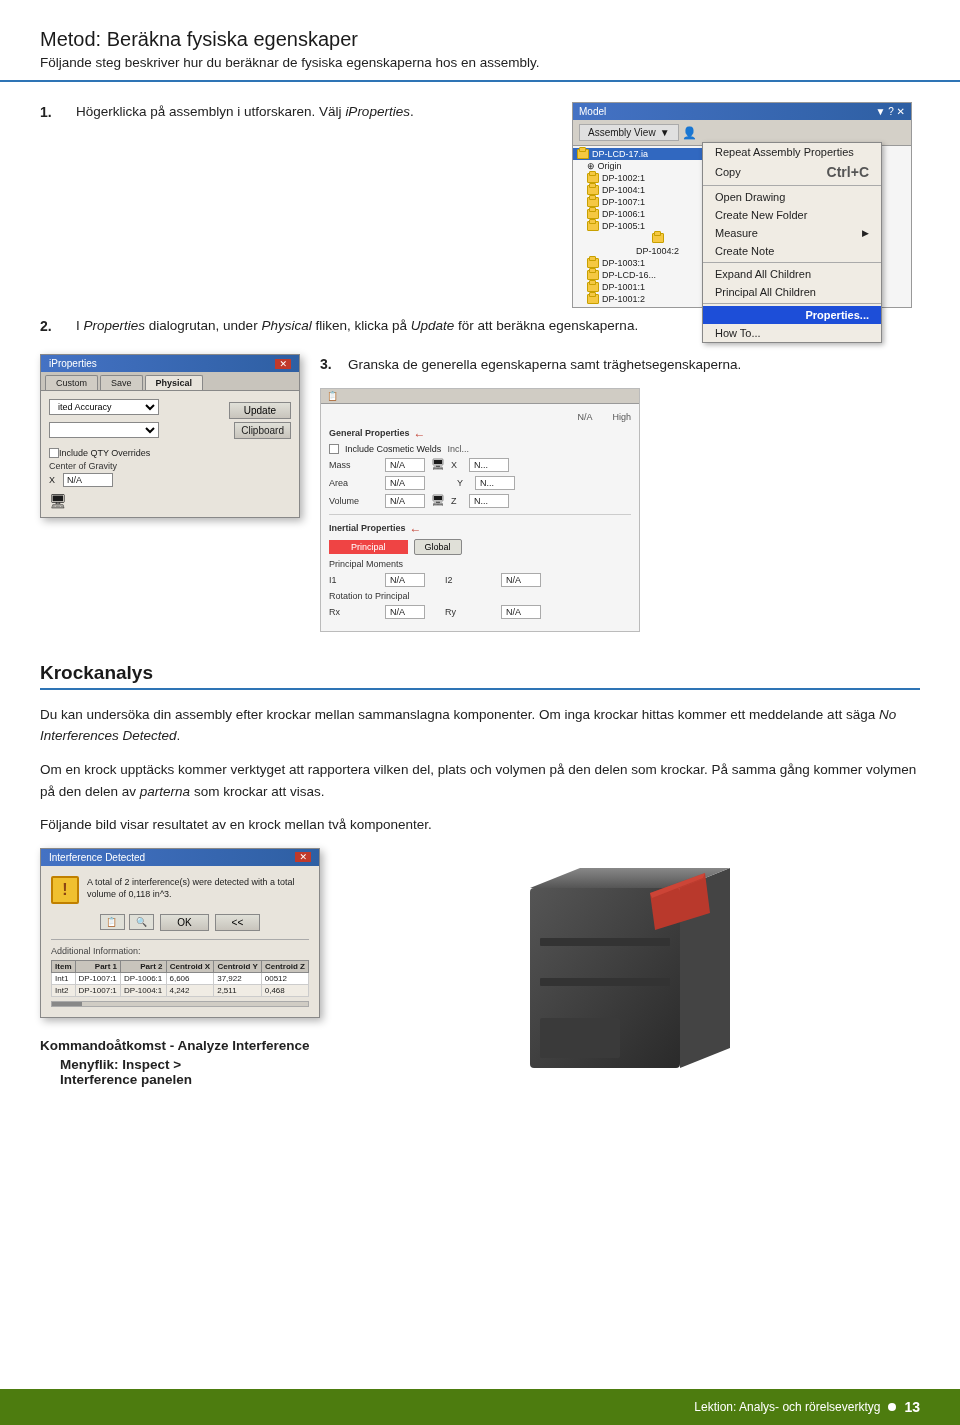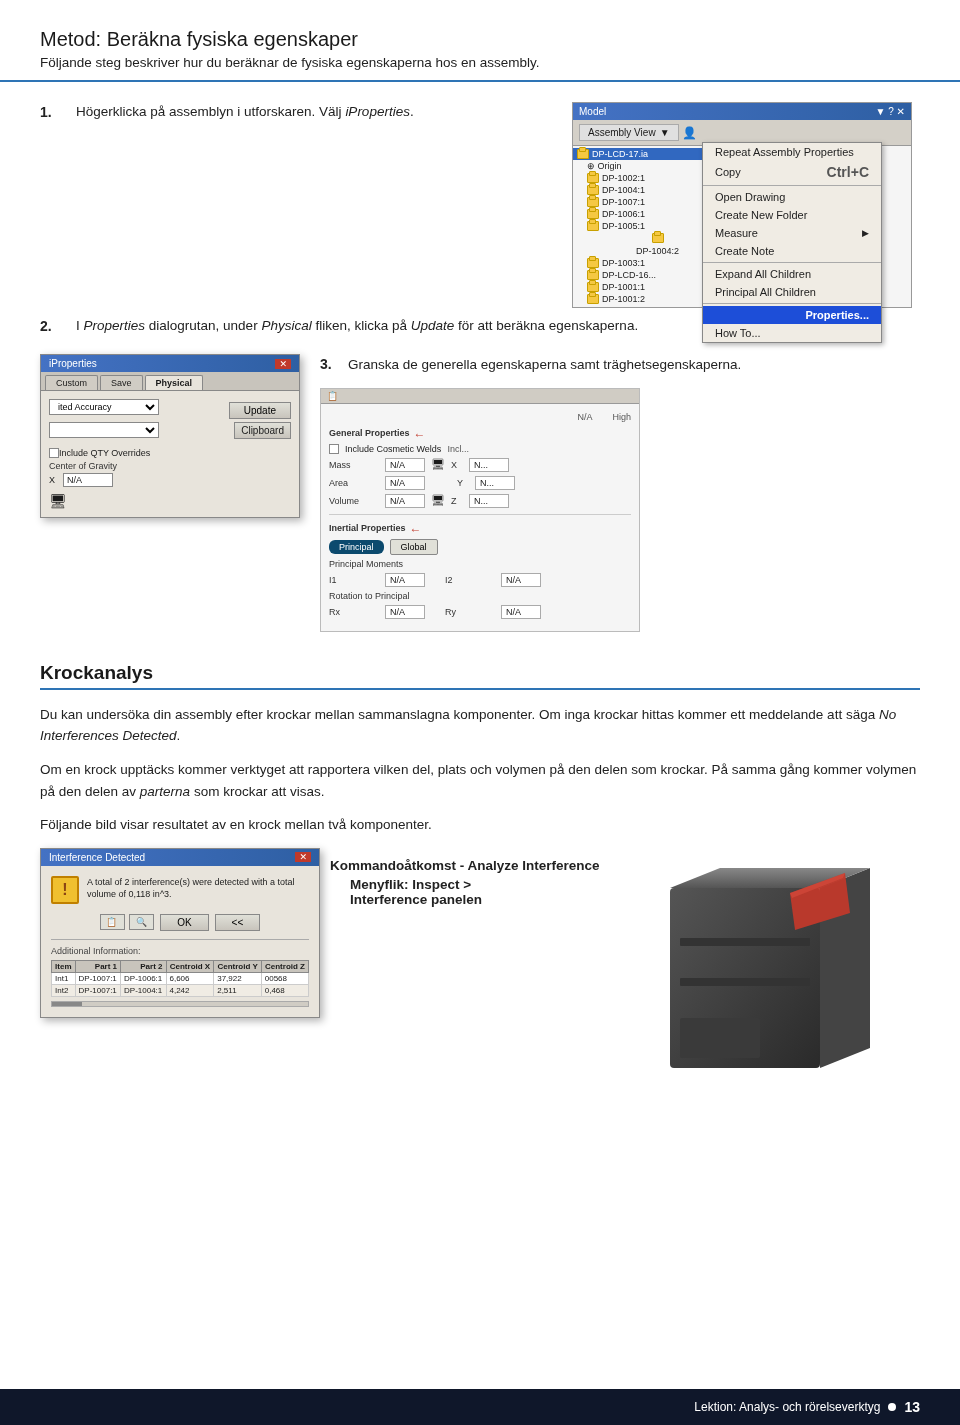--- a/index.html
+++ b/index.html
@@ -333,27 +333,27 @@
       min-width: 50px;
     }
     .props-value {
       background: #fff;
       border: 1px solid #aaa;
       padding: 1px 4px;
       font-size: 9px;
       min-width: 40px;
     }
     .props-btn {
-      background: #0c4a6e;
+      background: #ef4444;
       color: #fff;
       border: none;
-      padding: 2px 10px;
+      padding: 2px 22px;
       font-size: 9px;
       cursor: pointer;
-      border-radius: 6px;
+      border-radius: 0;
     }
     .props-btn-outline {
       background: #e0e0d8;
       border: 1px solid #888;
       padding: 2px 10px;
       font-size: 9px;
       cursor: pointer;
       border-radius: 2px;
     }
     .props-divider {
@@ -532,21 +532,21 @@
       font-weight: bold;
     }
 
     
     .footer {
       position: absolute;
       bottom: 0;
       left: 0;
       right: 0;
       height: 36px;
-      background: #0f172a;
+      background: #4d7c0f;
       display: flex;
       justify-content: flex-end;
       align-items: center;
       padding: 0 40px;
       color: #fff;
       font-size: 12px;
     }
     .footer-text {
       display: flex;
       align-items: center;
@@ -868,21 +868,21 @@
         <span>Du kan undersöka din assembly efter krockar mellan sammanslagna komponenter. Om inga krockar hittas kommer ett meddelande att säga </span><em>No Interferences Detected</em><span>.</span>
       </div>
 
       <div class="body-text">
         <span>Om en krock upptäcks kommer verktyget att rapportera vilken del, plats och volymen på den delen som krockar. På samma gång kommer volymen på den delen av </span><em>parterna</em><span> som krockar att visas.</span>
       </div>
 
       <div class="body-text">Följande bild visar resultatet av en krock mellan två komponenter.</div>
 
       <div class="bottom-section">
-        <div style="display:flex;flex-direction:row;gap:10px;">
+        <div style="display:flex;flex-direction:column;gap:10px;">
 
           <div class="interference-dialog">
             <div class="int-titlebar">
               <span>Interference Detected</span>
               <button style="background:#c0392b;color:#fff;border:none;padding:0 4px;font-size:9px;cursor:pointer;">✕</button>
             </div>
             <div class="int-body">
               <div class="int-warning-row">
                 <div class="warning-icon">!</div>
                 <div class="int-message">A total of 2 interference(s) were detected with a total volume of 0,118 in^3.</div>
@@ -908,21 +908,21 @@
                     <th>Centroid Z</th>
                   </tr>
                 </thead>
                 <tbody>
                   <tr>
                     <td>Int1</td>
                     <td>DP-1007:1</td>
                     <td>DP-1006:1</td>
                     <td>6,606</td>
                     <td>37,922</td>
-                    <td>00568</td>
+                    <td>00512</td>
                   </tr>
                   <tr>
                     <td>Int2</td>
                     <td>DP-1007:1</td>
                     <td>DP-1004:1</td>
                     <td>4,242</td>
                     <td>2,511</td>
                     <td>0,468</td>
                   </tr>
                 </tbody>

